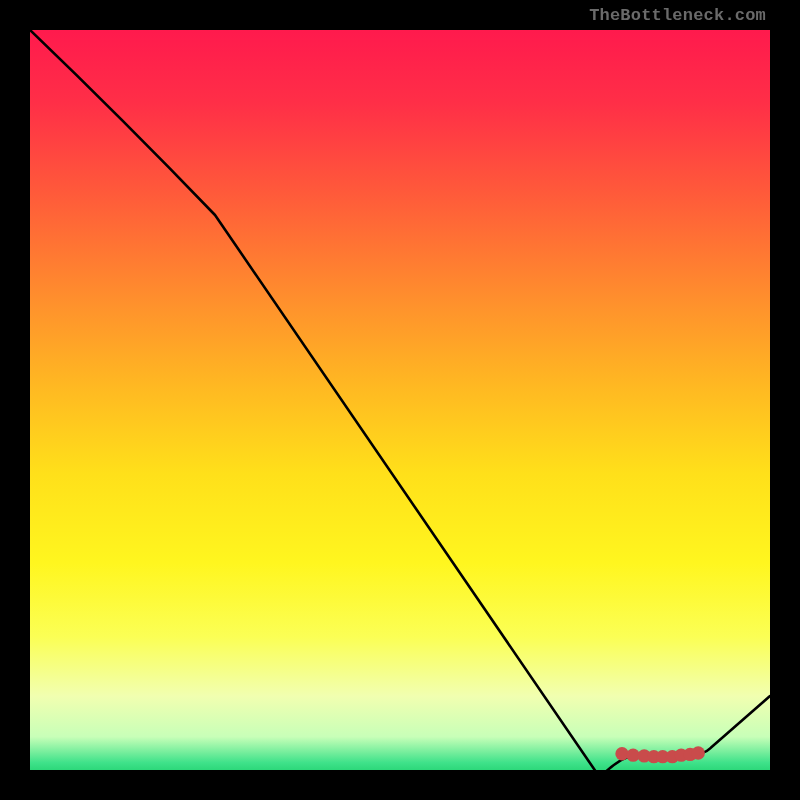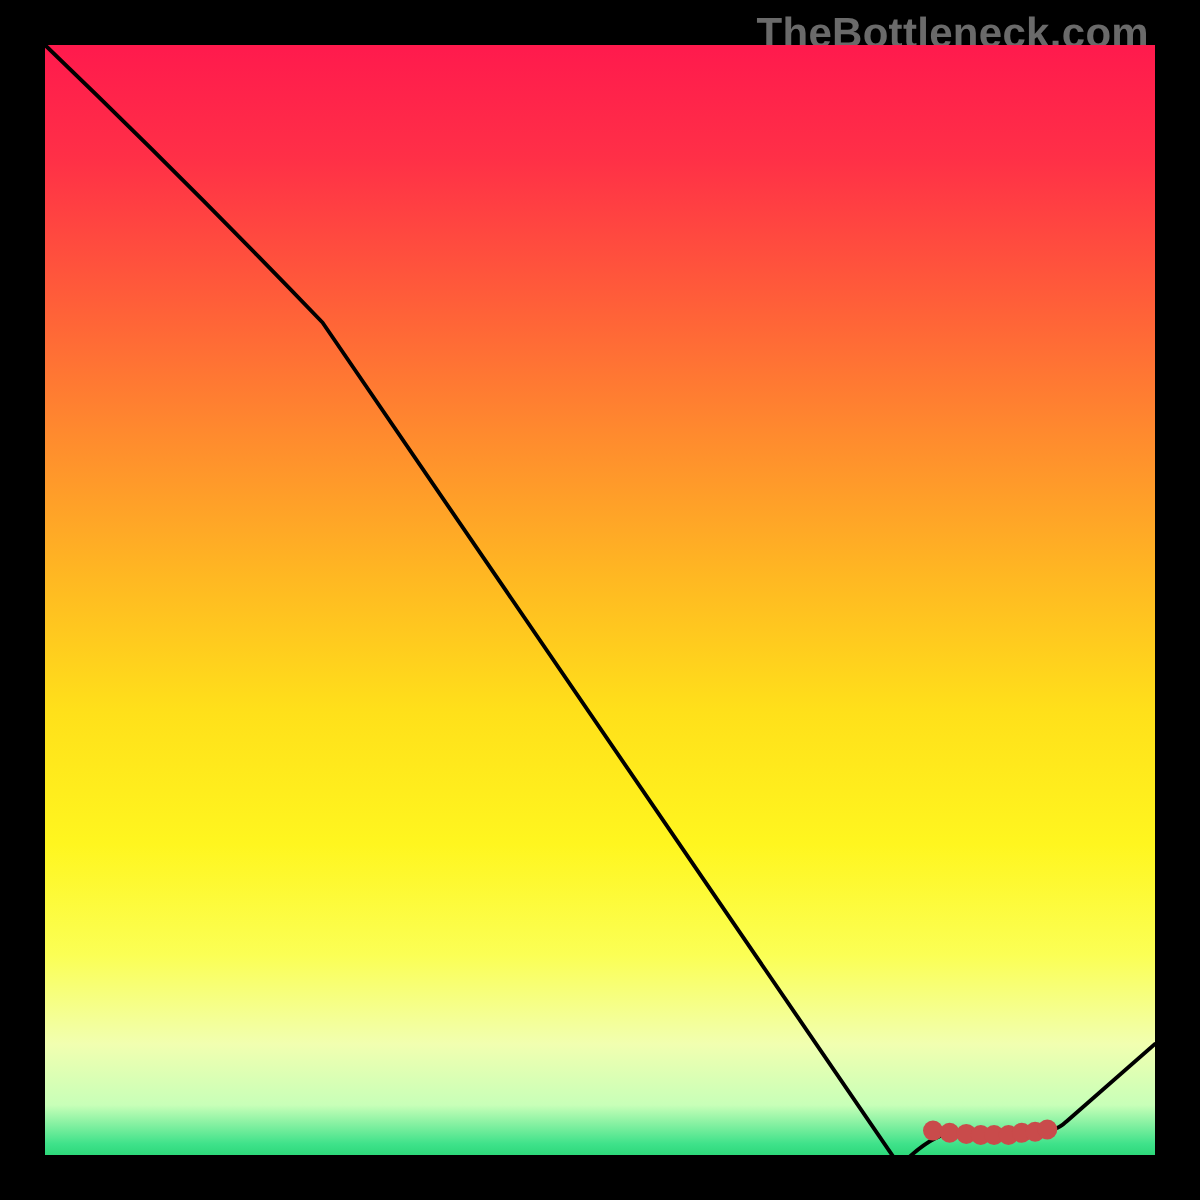--- a/index.html
+++ b/index.html
@@ -29,22 +29,22 @@
     inset: 0;
   }
   .curve-svg {
     position: absolute;
     inset: 0;
   }
   .watermark {
     position: absolute;
     top: 6px;
     right: 34px;
-    font-family: Liberation Sans, sans-serif;
-    font-size: 28px;
+    font-family: Liberation Mono, monospace;
+    font-size: 17px;
     font-weight: 600;
     color: #6a6a6a;
     letter-spacing: 0.2px;
   }
 </style>
 </head>
 <body>
 
 <div class="frame">
 

